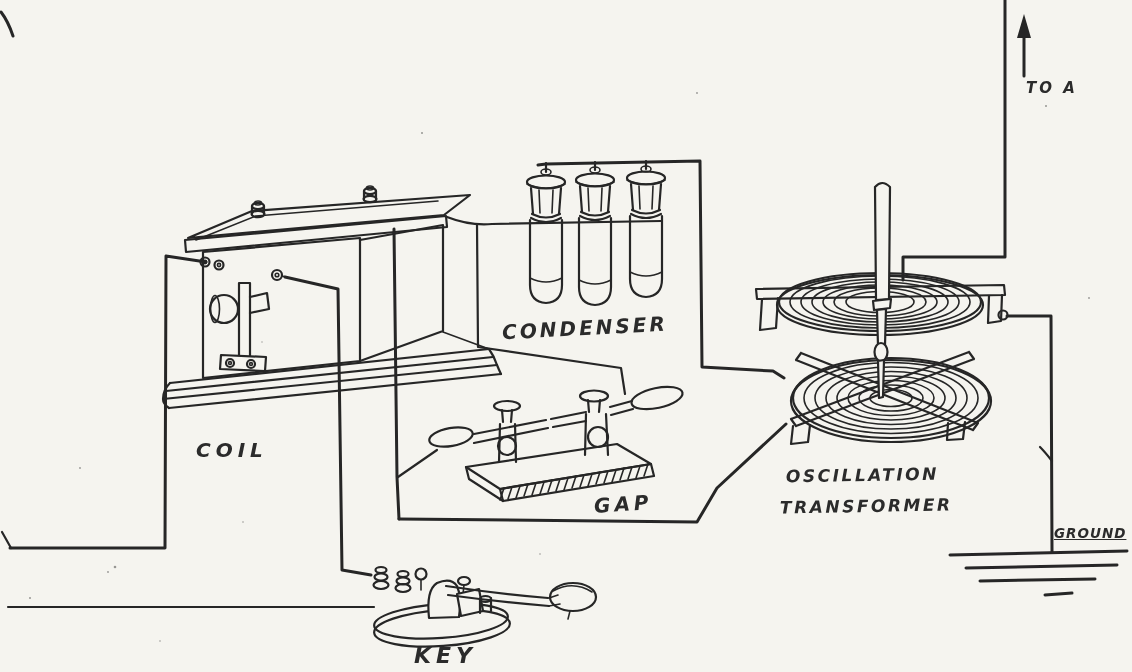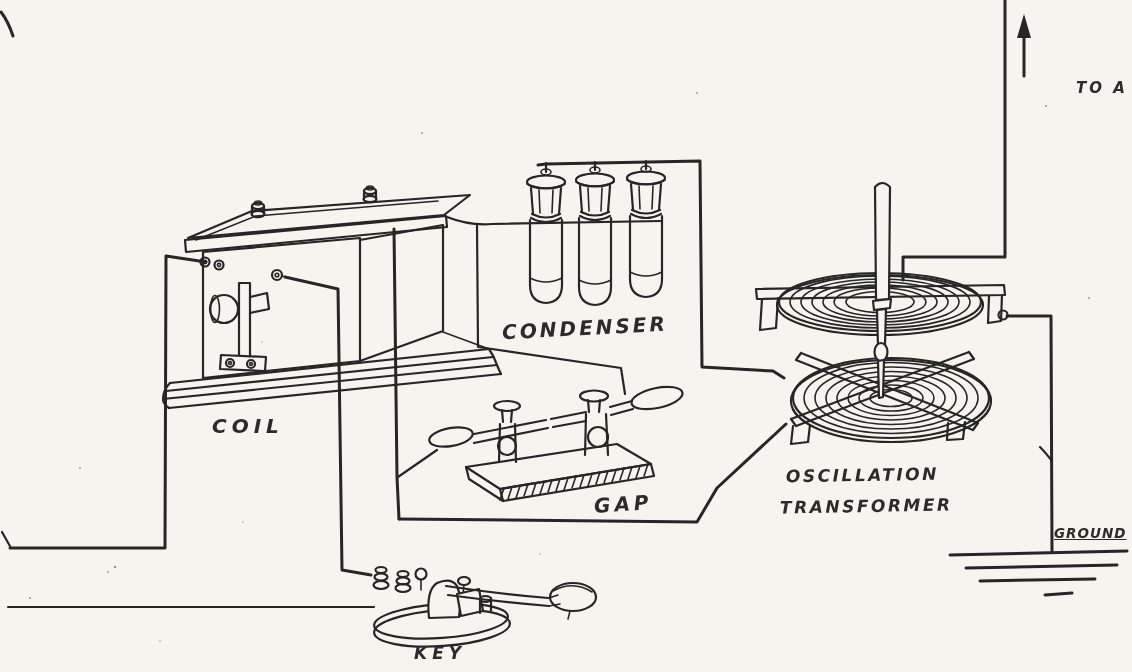--- a/index.html
+++ b/index.html
@@ -6,28 +6,28 @@
   body{background:#e8e7e2;font-family:"DejaVu Sans",sans-serif;}
   .page{
     position:relative;width:1132px;height:672px;overflow:hidden;
     background:#f5f4ef;
   }
   .sketch-label{
     position:absolute;color:#2b2b2b;font-style:italic;font-weight:bold;
     font-family:"DejaVu Sans",sans-serif;white-space:nowrap;
     letter-spacing:3px;user-select:none;
   }
-  .lbl-coil{left:196px;top:414px;font-size:20px;letter-spacing:5px;margin-left:16px;}
+  .lbl-coil{left:196px;top:438px;font-size:20px;letter-spacing:5px;}
   .lbl-condenser{left:502px;top:316px;font-size:20px;transform:rotate(-3deg);}
   .lbl-gap{left:594px;top:492px;font-size:20px;letter-spacing:4px;transform:rotate(-4deg);}
   .lbl-osc1{left:786px;top:465px;font-size:17px;letter-spacing:2.5px;transform:rotate(-1deg);}
   .lbl-osc2{left:780px;top:496px;font-size:17px;letter-spacing:2.5px;transform:rotate(-1deg);}
-  .lbl-key{left:414px;top:643px;font-size:17px;letter-spacing:5px;}
+  .lbl-key{left:414px;top:643px;font-size:22px;letter-spacing:5px;}
   .lbl-ground{left:1054px;top:525px;font-size:13.5px;letter-spacing:1px;text-decoration:underline;}
-  .lbl-toa{left:1076px;top:79px;font-size:15px;letter-spacing:3px;}
+  .lbl-toa{left:1026px;top:79px;font-size:15px;letter-spacing:3px;}
   svg{position:absolute;left:0;top:0;}
   .ink{stroke:#262626;fill:none;stroke-width:2.2;stroke-linecap:round;stroke-linejoin:round;}
   .ink-thick{stroke:#262626;fill:none;stroke-width:3;stroke-linecap:round;stroke-linejoin:round;}
   .ink-thin{stroke:#262626;fill:none;stroke-width:1.6;stroke-linecap:round;stroke-linejoin:round;}
   .paperfill{fill:#f5f4ef;}
   .inkfill{fill:#262626;stroke:none;}
 </style>
 </head>
 <body>
 

